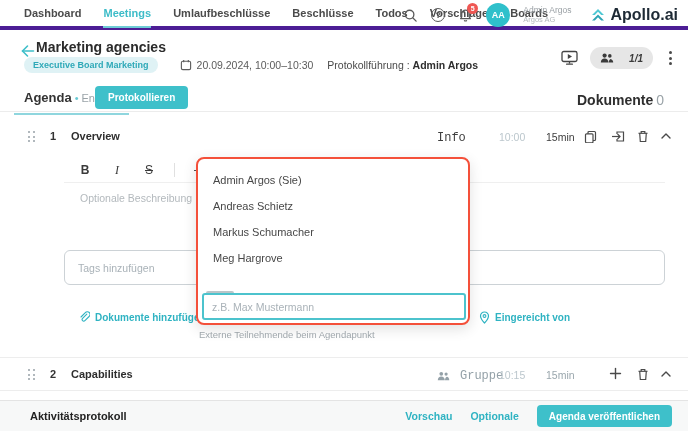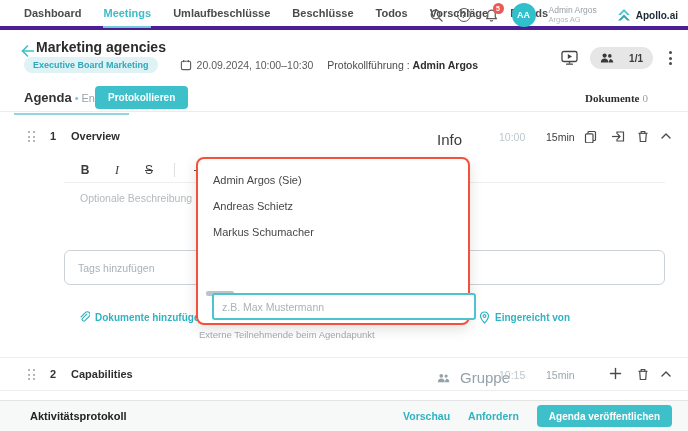--- a/index.html
+++ b/index.html
@@ -24,56 +24,56 @@
   .top-right { position:absolute; right:10px; top:0; height:30px; display:flex; align-items:center; gap:13px; }
   .icon-btn { color:#5a5a5a; cursor:pointer; }
   .help-circle { width:14px; height:14px; border:1.3px solid #5a5a5a; border-radius:50%; font-size:9px; font-weight:700; color:#5a5a5a; display:flex; align-items:center; justify-content:center; }
   .bell-wrap { position:relative; }
   .notif-badge { position:absolute; top:-5px; right:-5px; min-width:11px; height:11px; border-radius:6px; background:#ef5753; color:#fff; font-size:7px; font-weight:700; display:flex; align-items:center; justify-content:center; padding:0 2px; }
   .avatar { width:24px; height:24px; border-radius:50%; background:#2fc0cb; color:#fff; font-size:9px; font-weight:700; display:flex; align-items:center; justify-content:center; }
   .user-meta { display:flex; flex-direction:column; line-height:1.15; }
   .user-name { font-size:8.5px; color:#9aa0a5; }
   .user-org { font-size:7.5px; color:#b3b8bc; }
   .logo { display:flex; align-items:center; gap:4px; margin-left:6px; }
-  .logo-text { font-size:10px; font-weight:700; color:#1e2a35; }
+  .logo-text { font-size:16px; font-weight:700; color:#1e2a35; }
 
   
   .back-btn { left:20px; top:44px; color:#3ebfc9; cursor:pointer; }
   .page-title { left:36px; top:39px; font-size:14px; font-weight:700; color:#2b2b2b; }
   .header-meta { left:24px; top:57px; display:flex; align-items:center; gap:14px; }
   .badge-pill { background:#dff2f5; color:#2fa9b8; font-size:9px; font-weight:700; padding:3px 9px; border-radius:10px; }
   .date-wrap { display:flex; align-items:center; gap:5px; color:#5c5c5c; font-size:10.5px;padding-left:8px; }
   .protocol-wrap { font-size:10.5px; color:#4a4a4a; }
   .protocol-wrap b { color:#2e2e2e; }
   .header-actions { right:12px; top:47px; display:flex; align-items:center; gap:12px; }
   .present-btn { color:#444; cursor:pointer; }
-  .participants-pill { background:#e6e6e6; border-radius:12px; height:22px; display:flex; align-items:center; gap:15px; padding:0 10px; font-size:10px; font-weight:700; color:#3a3a3a; cursor:pointer; }
+  .participants-pill { background:#e6e6e6; border-radius:12px; height:22px; display:flex; align-items:center; gap:15px; padding:0 10px; font-size:10px; font-weight:700; color:#3a3a3a; cursor:pointer;font-style:italic; }
   .kebab { display:flex; flex-direction:column; gap:2.5px; padding:2px 4px; cursor:pointer; }
   .kebab i { width:3px; height:3px; border-radius:50%; background:#4a4a4a; }
 
   
   .tabs-row { position:absolute; top:82px; left:0; right:0; height:30px; border-bottom:1px solid #ececec; }
   .agenda-tab { position:absolute; left:14px; top:4px; padding:4px 10px 8px 10px; border-bottom:2.5px solid #8fd6de; cursor:pointer; white-space:nowrap; }
   .agenda-tab .t-main { font-weight:700; color:#333; font-size:13px;margin-top:16px; }
   .agenda-tab .t-dot { color:#68c9d3; margin:0 3px; }
   .agenda-tab .t-status { color:#9aa3a8; font-size:11px; }
   .protocol-btn { position:absolute; left:95px; top:4px; height:23px; background:#3ec0ca; color:#fff; border:none; border-radius:4px; font-family:inherit; font-size:10px; font-weight:700; padding:0 13px; cursor:pointer; }
-  .documents-label { position:absolute; right:40px; top:10px; font-size:11px;font-family:Liberation Serif, serif; }
+  .documents-label { position:absolute; right:24px; top:10px; font-size:14px; }
   .documents-label b { color:#2e2e2e; }
   .documents-label span { color:#9aa3a8; margin-left:3px; }
 
   
   .item-row { position:absolute; left:0; right:0; height:34px; }
   .row-1 { top:120px; }
   .row-2 { top:357px; border-top:1px solid #ededed; border-bottom:1px solid #ededed; }
   .drag-handle { position:absolute; left:28px; top:11px; display:grid; grid-template-columns:2px 2px; gap:2.5px; cursor:grab; }
   .drag-handle i { width:2px; height:2px; border-radius:50%; background:#97a1a7; }
   .row-num { position:absolute; left:50px; top:10px; font-size:11px; font-weight:700; color:#333; }
   .row-title { position:absolute; left:71px; top:10px; font-size:11px; font-weight:700; color:#2e2e2e; cursor:pointer; }
-  .row-type { position:absolute; left:437px; top:11px; font-size:15px; color:#3d3d3d; }
+  .row-type { position:absolute; left:437px; top:11px; font-size:12px; color:#3d3d3d;font-family:Liberation Mono, monospace; }
   .row-type.muted { color:#94a1a8; display:flex; align-items:center; gap:10px; }
   .row-time { position:absolute; left:499px; top:11px; font-size:10.5px; color:#bcc7cd; }
   .row-dur { position:absolute; left:546px; top:11px; font-size:10.5px; color:#3d3d3d; }
   .row-dur.muted { color:#9aa7ad; }
   .row-icon { position:absolute; top:10px; color:#4a4a4a; cursor:pointer; }
 
   
   .editor-toolbar { position:absolute; left:64px; top:158px; width:601px; height:25px; border-bottom:1px solid #efefef; display:flex; align-items:center; gap:18px; padding-left:14px; }
   .tb { font-size:12px; color:#3a3a3a; cursor:pointer; width:14px; text-align:center; }
   .tb-bold { font-weight:700; }
@@ -91,21 +91,21 @@
 
   
   .dropdown {
     position:absolute; left:196px; top:157px; width:274px; height:168px;
     background:#fff; border:2px solid #f4503a; border-radius:8px;
     box-shadow:0 4px 14px rgba(0,0,0,0.12); z-index:10; padding-top:8px;
   }
   .dd-option { height:26px; display:flex; align-items:center; padding-left:15px; font-size:11px; color:#474747; cursor:pointer; }
   .dd-fragment { position:absolute; left:8px; top:132px; width:28px; height:5px; background:#aab6ba; border-radius:2px; opacity:0.8; }
   .dd-input {
-    position:absolute; left:14px; bottom:3px; width:264px; height:27px;
+    position:absolute; left:4px; bottom:3px; width:264px; height:27px;
     border:2px solid #4cc3cd; border-radius:3px; font-family:inherit;
     font-size:10.5px; padding:0 8px; color:#3c3c3c;
   }
   .dd-input::placeholder { color:#a9b2b8; }
 
   
   .footer {
     position:absolute; left:0; right:0; bottom:0; height:31px;
     background:#f7f8f8; border-top:1px solid #e4e4e4;
     display:flex; align-items:center;margin-top:24px;
@@ -278,20 +278,21 @@
       <circle cx="5.5" cy="5" r="1.4" fill="none" stroke="currentColor" stroke-width="1.1"></circle>
     </svg>
   <span>Eingereicht von</span>
 </span>
 <div class="abs external-hint">Externe Teilnehmende beim Agendapunkt</div>
 
 <div class="dropdown">
   <div class="dd-option">Admin Argos (Sie)</div>
   <div class="dd-option">Andreas Schietz</div>
   <div class="dd-option">Markus Schumacher</div>
+  <div class="dd-option">Meg Hargrove</div>
   <span class="dd-fragment"></span>
   <input class="dd-input" type="text" placeholder="z.B. Max Mustermann" style="">
 </div>
 
 <div class="item-row row-2">
   <span class="drag-handle">
       <i></i>
       <i></i>
       <i></i>
       <i></i>
@@ -328,16 +329,16 @@
     <svg width="10" height="6" viewBox="0 0 10 6">
         <polyline points="1,5 5,1 9,5" fill="none" stroke="currentColor" stroke-width="1.4" stroke-linecap="round" stroke-linejoin="round"></polyline>
       </svg>
   </span>
 </div>
 
 <footer class="footer">
   <span class="footer-activity">Aktivitätsprotokoll</span>
   <div class="footer-right">
     <span class="footer-link">Vorschau</span>
-    <span class="footer-link">Anfordern</span>
+    <span class="footer-link">Optionale</span>
     <button class="publish-btn">Agenda veröffentlichen</button>
   </div>
 </footer>
 
 </body></html>

